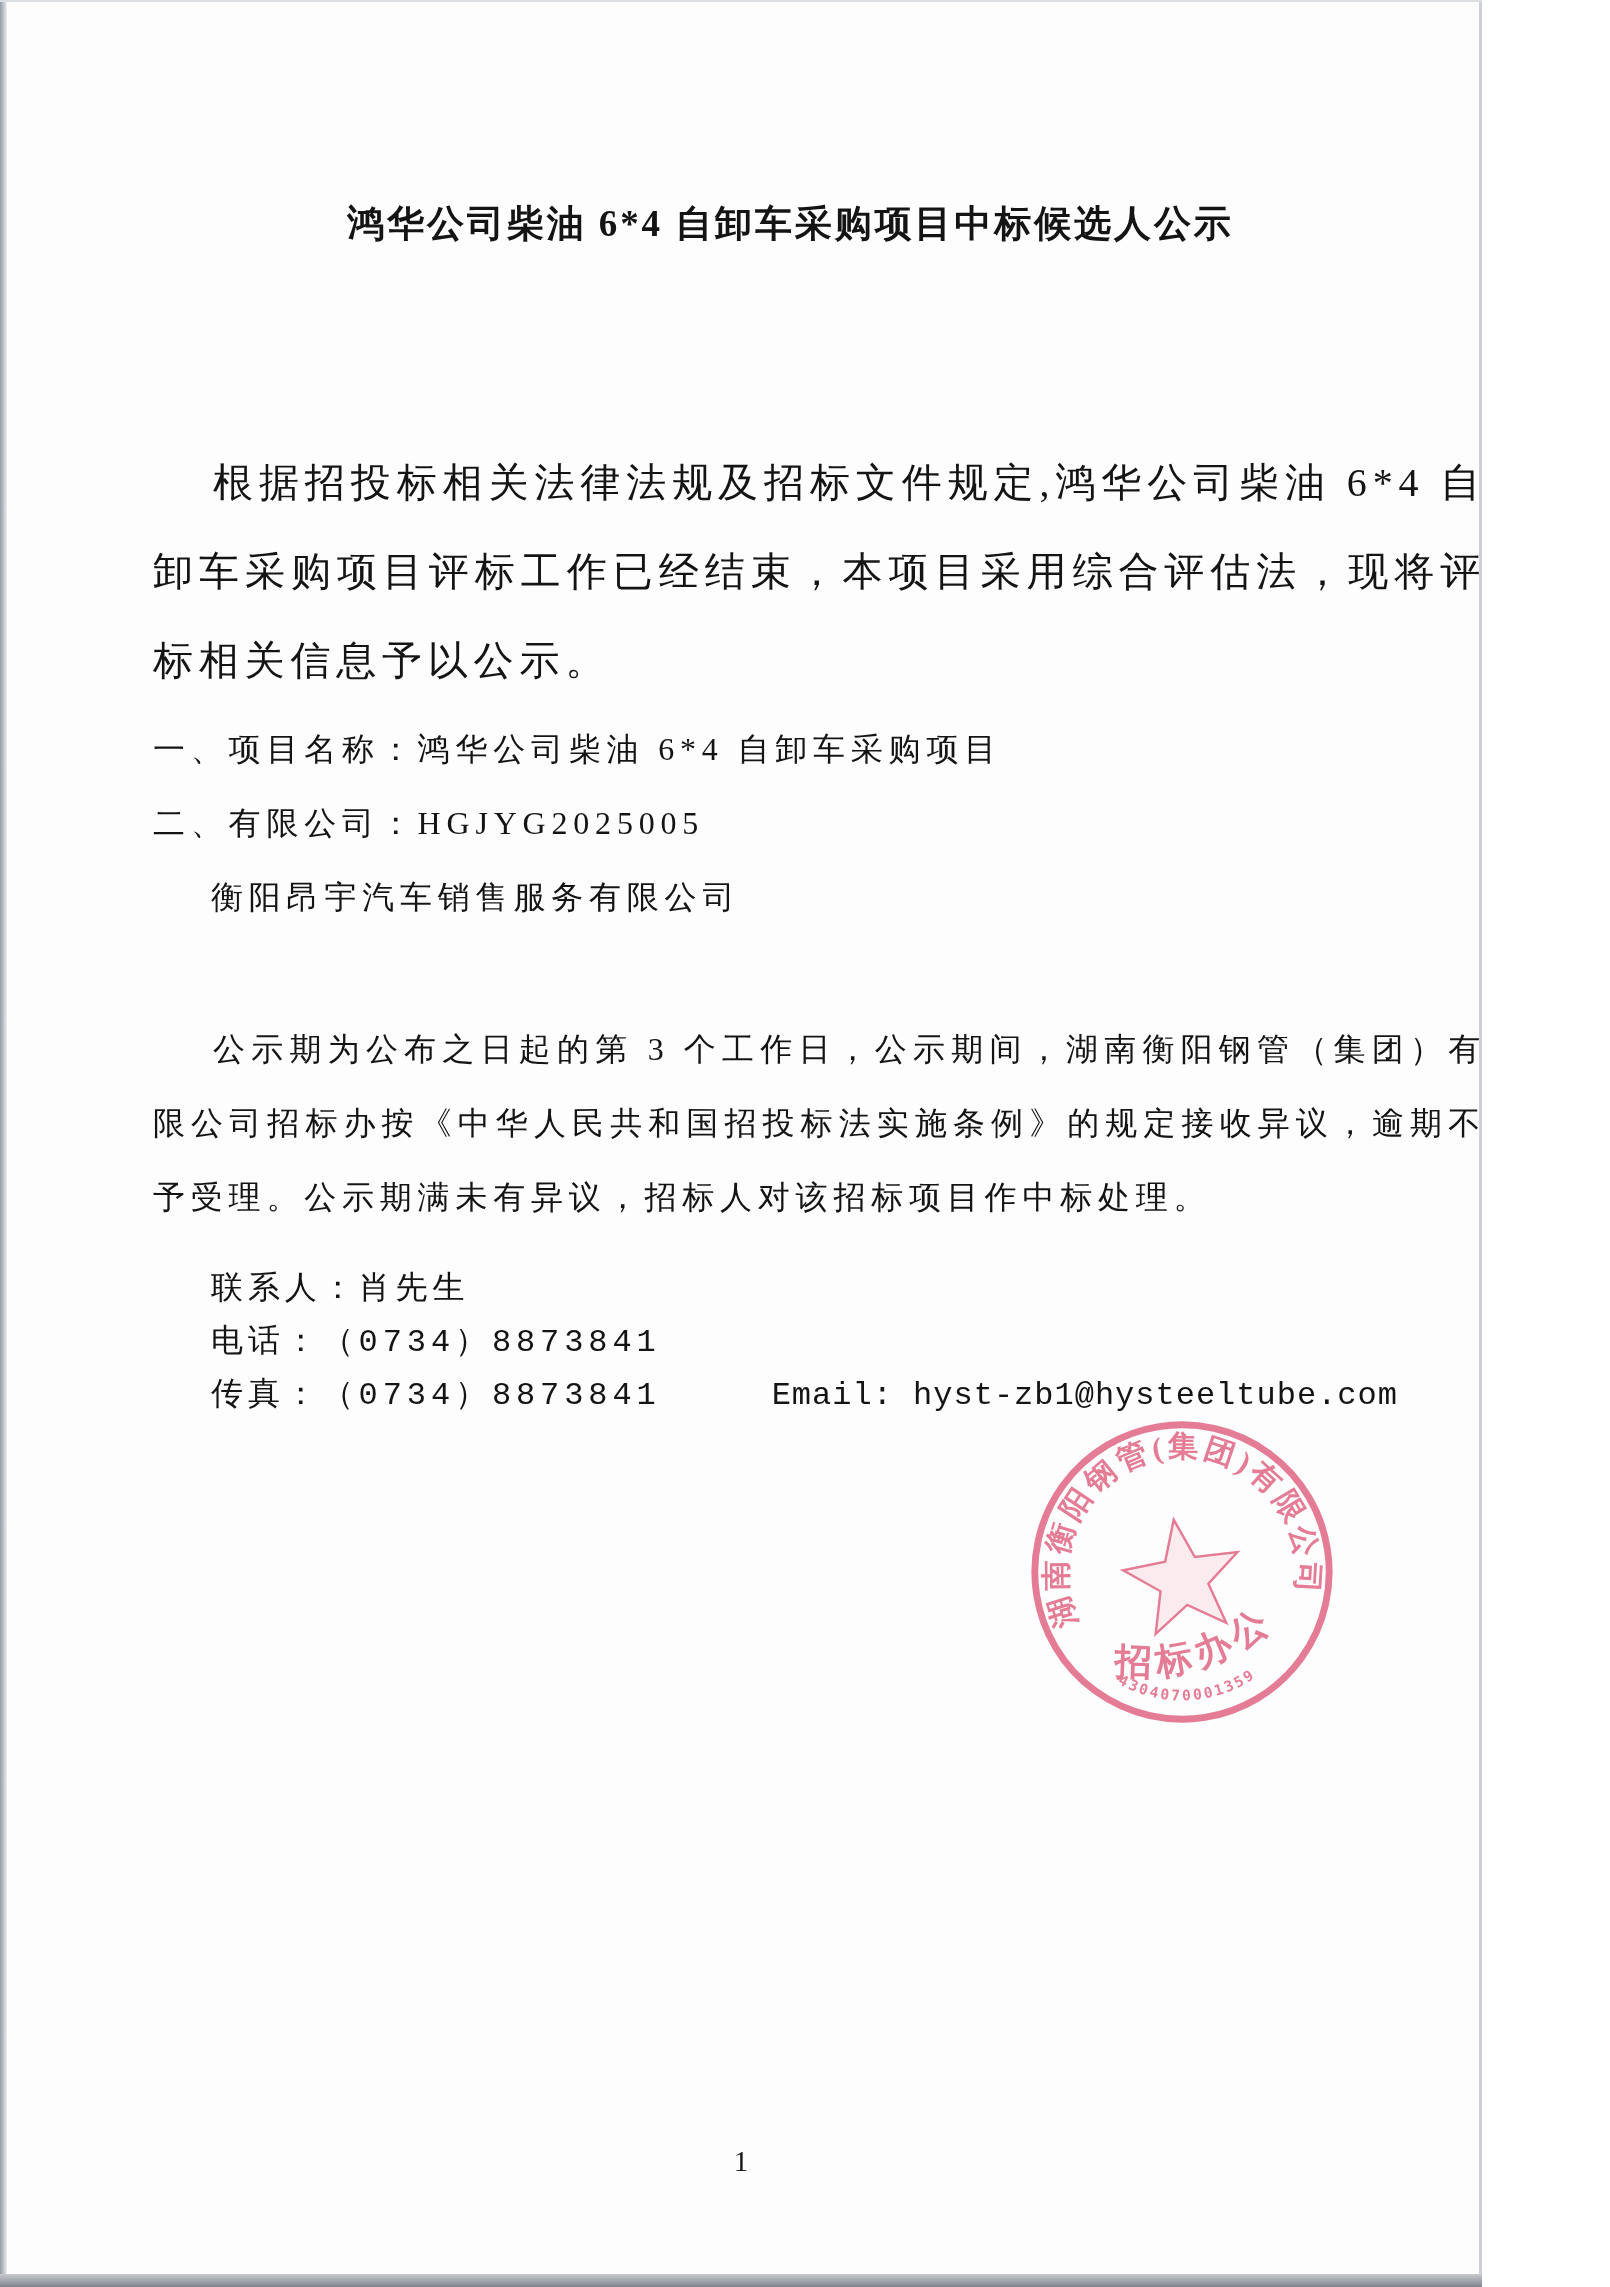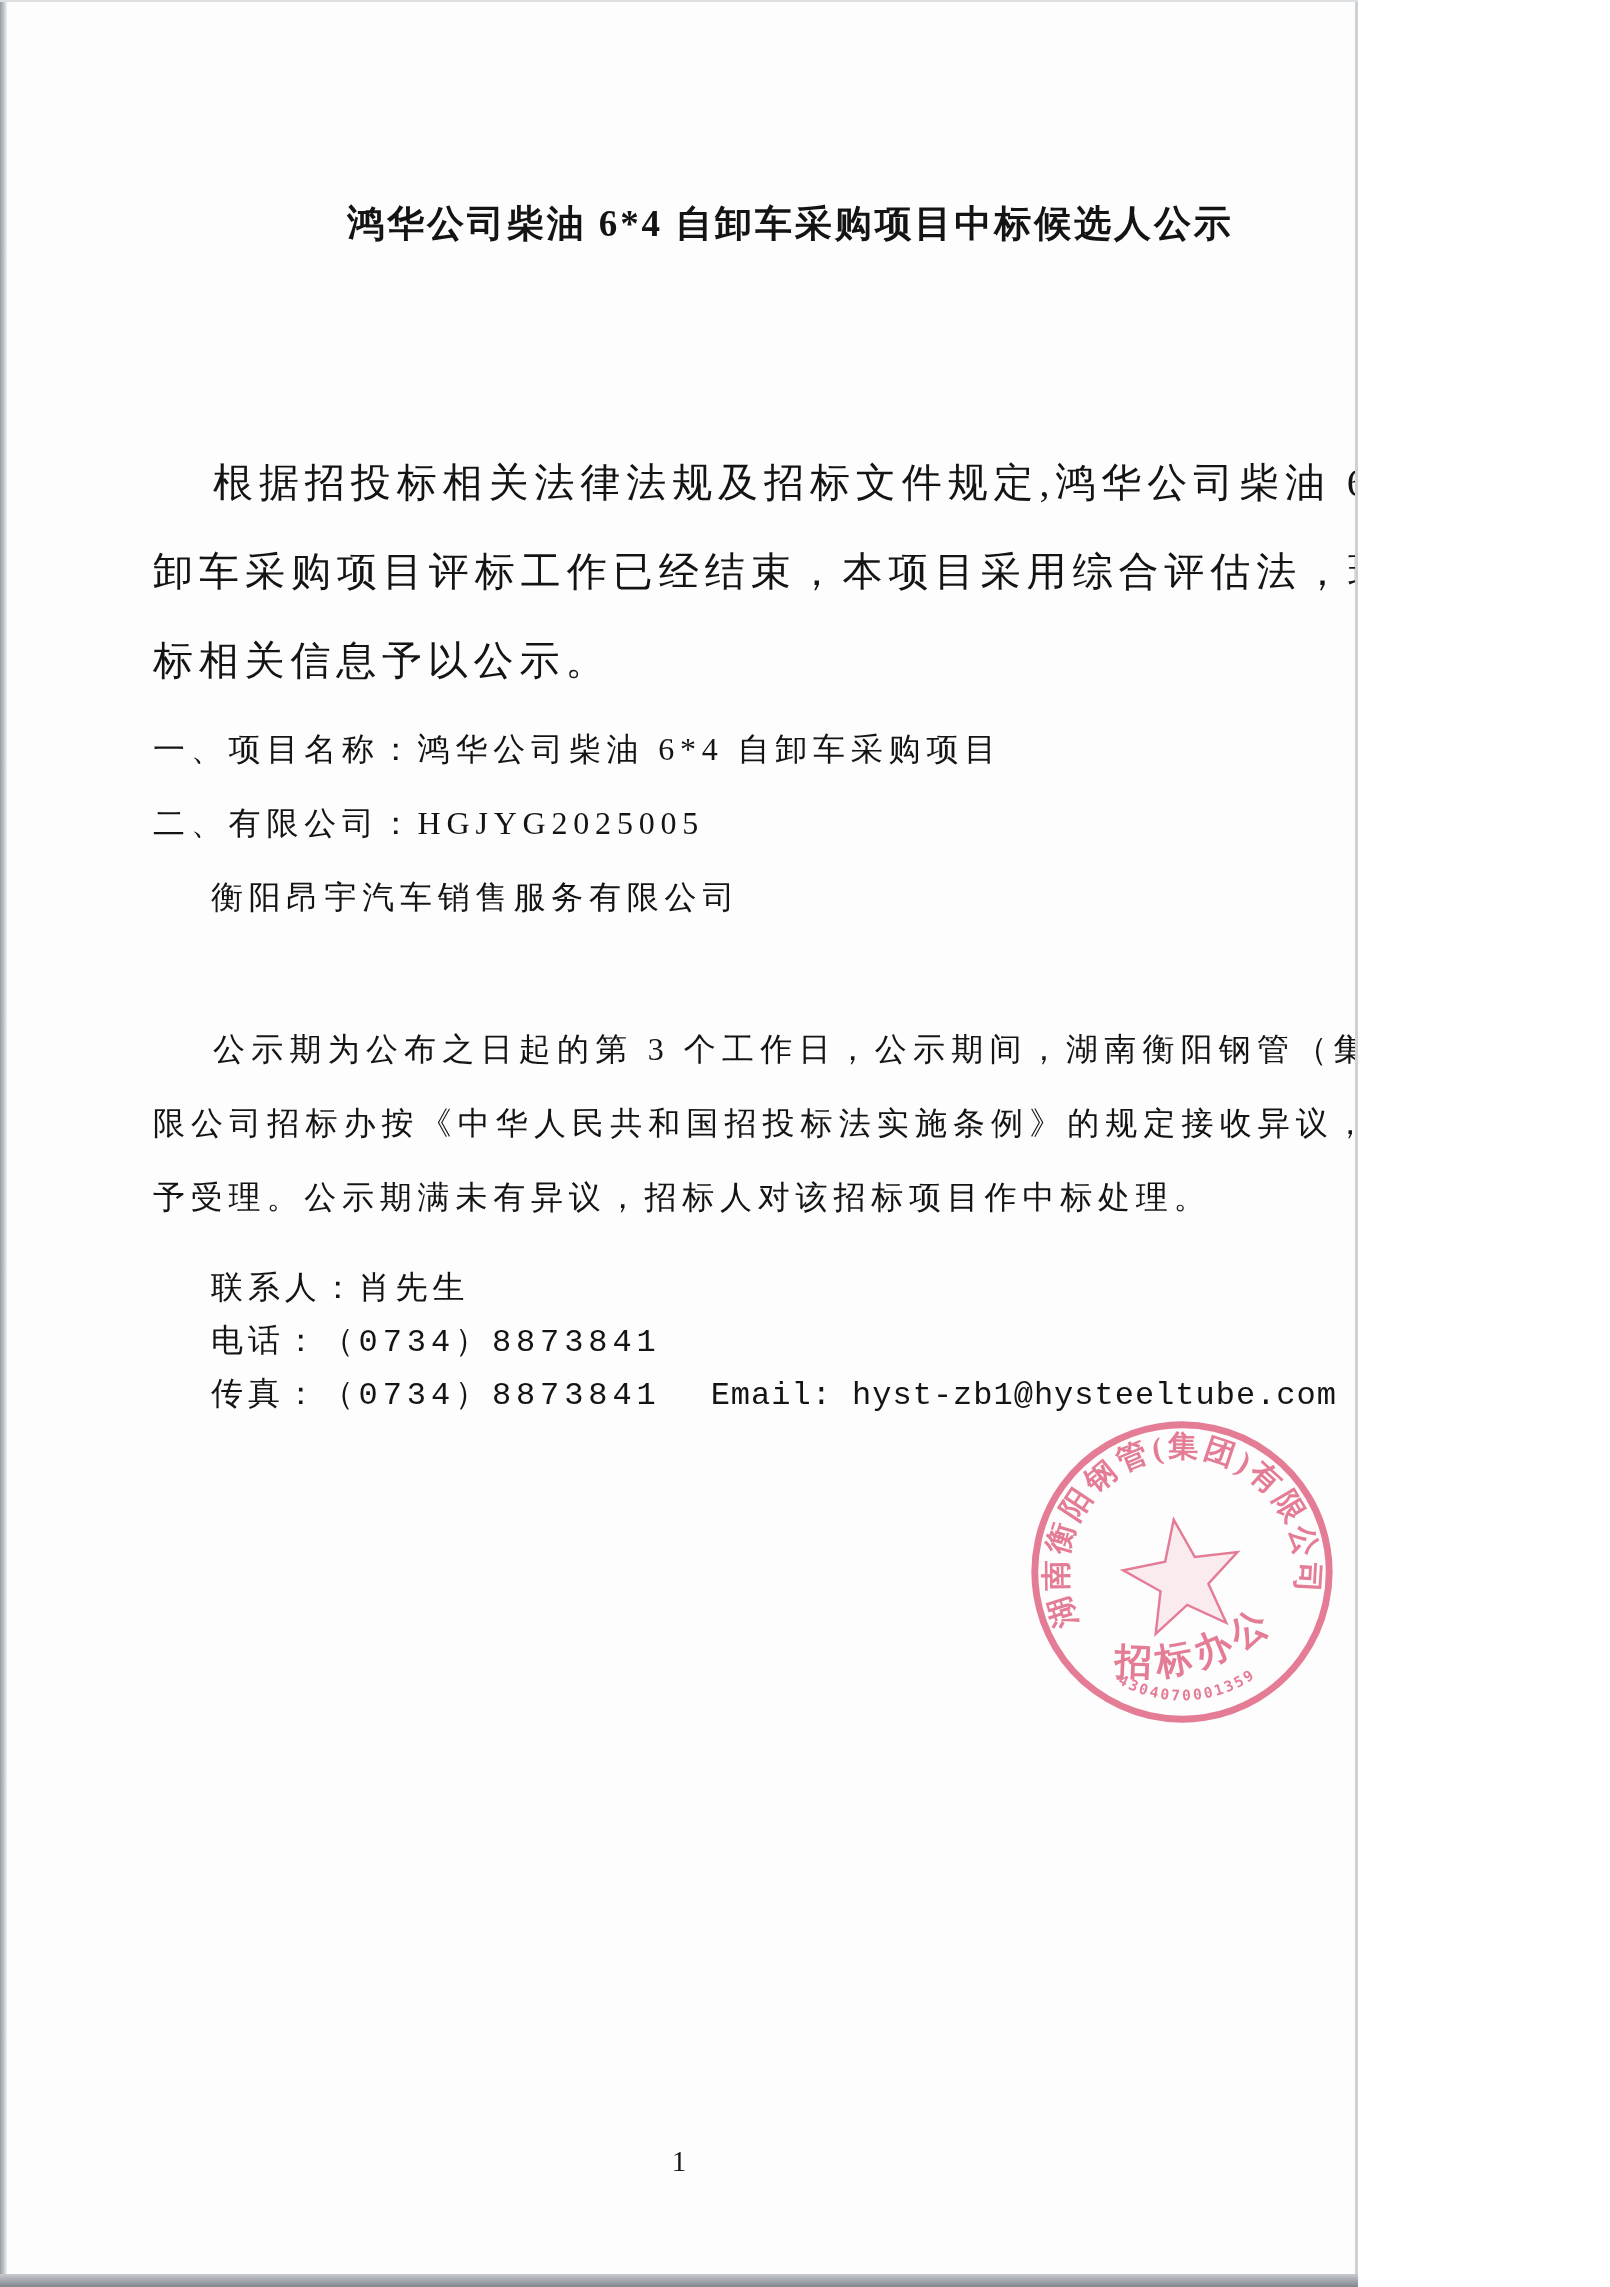--- a/index.html
+++ b/index.html
@@ -1,17 +1,17 @@
 <!DOCTYPE html>
 <html><head>
 <meta charset="utf-8">
 <style>
   html,body { margin:0; padding:0; background:#ffffff; }
   .page {
-    position:relative; width:1358px; height:2287px;
+    position:relative; width:1482px; height:2287px;
     background:#fdfdfd; overflow:hidden;
     font-family:"Liberation Serif","DejaVu Serif",serif;
     color:#141414;
   }
   
   .edge-left   { position:absolute; left:0; top:0; bottom:0; width:6.8px;
                  background:linear-gradient(to right,#969ca6,#c8ccd2 60%,#eef0f2); }
   .edge-bottom { position:absolute; left:0; right:0; bottom:0; height:12.6px;
                  background:linear-gradient(to bottom,#c7cacf,#81868e); }
   .edge-right  { position:absolute; right:0; top:0; bottom:0; width:2.9px; background:#cdd0d5; }
@@ -29,21 +29,21 @@
   }
   .item { font-size:32px; line-height:74px; letter-spacing:5.8px; white-space:nowrap; }
   .items { margin-top:6.8px; }
   .candidate { font-size:32px; line-height:74px; letter-spacing:5.8px; padding-left:58px; }
   .notice {
     margin-top:78px; font-size:32px; line-height:74px; letter-spacing:5.8px;
     text-align:justify; text-indent:60px;
   }
   .contact { margin-top:29px; padding-left:58px; font-size:32px; line-height:53px; letter-spacing:4.9px;font-family:Liberation Mono, monospace; }
   .contact-row { display:flex; align-items:baseline; }
-  .email { margin-left:50px; letter-spacing:1px; }
+  .email { margin-left:111px; letter-spacing:1px; }
 
   .sig-block { margin-top:102px; margin-left:auto; width:max-content; text-align:center; }
   .sig-org  { font-size:32px; line-height:60px; letter-spacing:6.8px; white-space:nowrap; }
   .sig-date { font-size:32px; line-height:60px; letter-spacing:1.9px; transform:translateX(-146px); white-space:nowrap; }
 
   .stamp {
     position:absolute; left:1025px; top:1415px; width:314px; height:314px;
     transform:rotate(-9deg); opacity:.8; mix-blend-mode:multiply; pointer-events:none;
   }
   .page-number {

